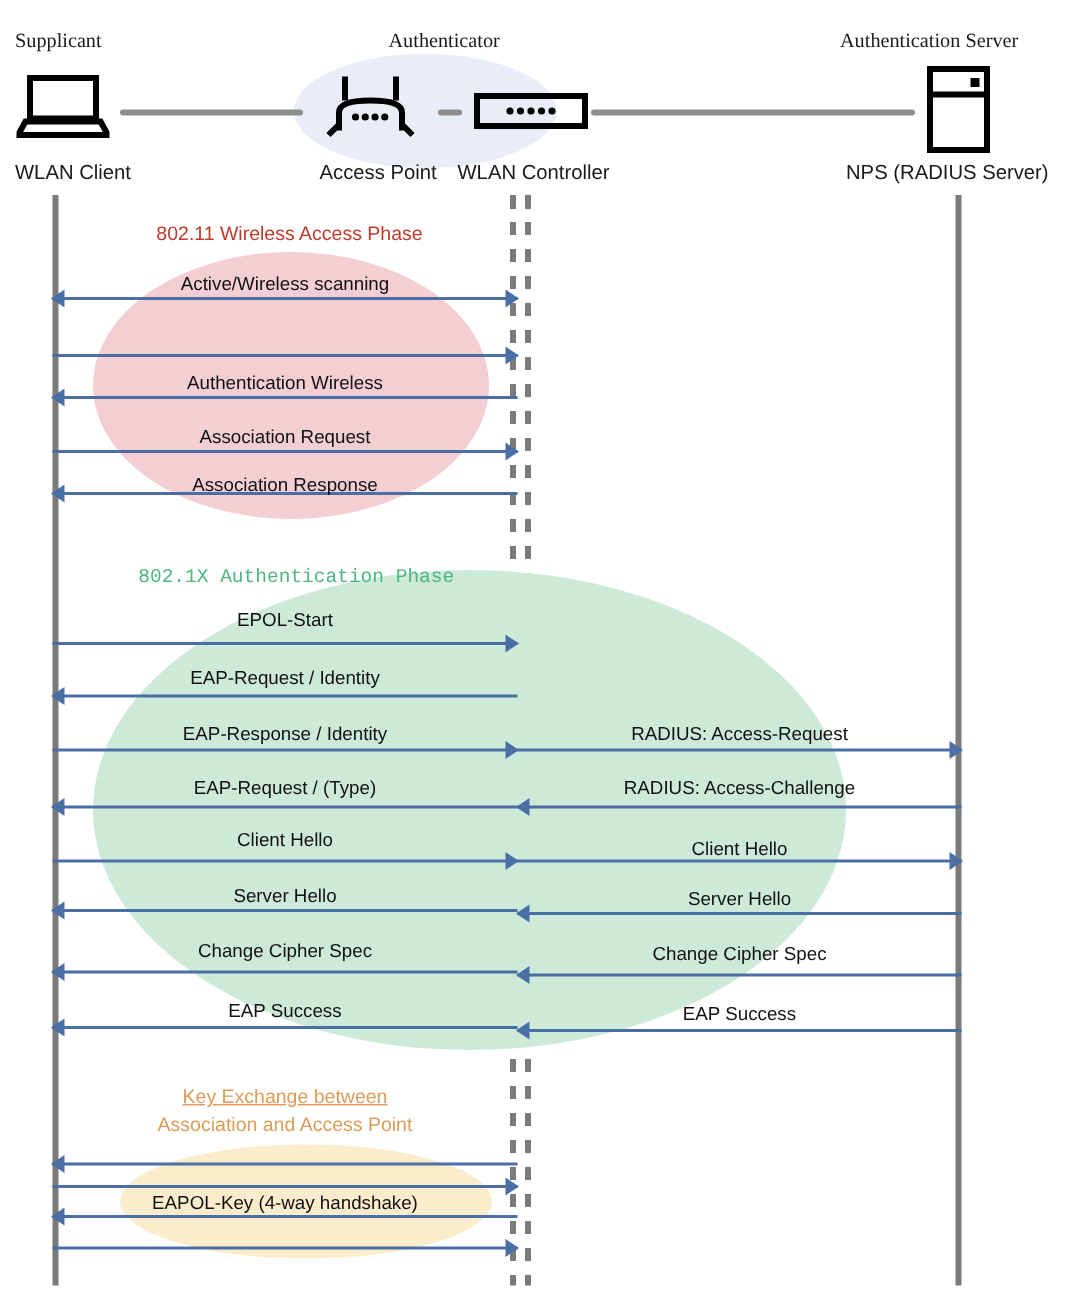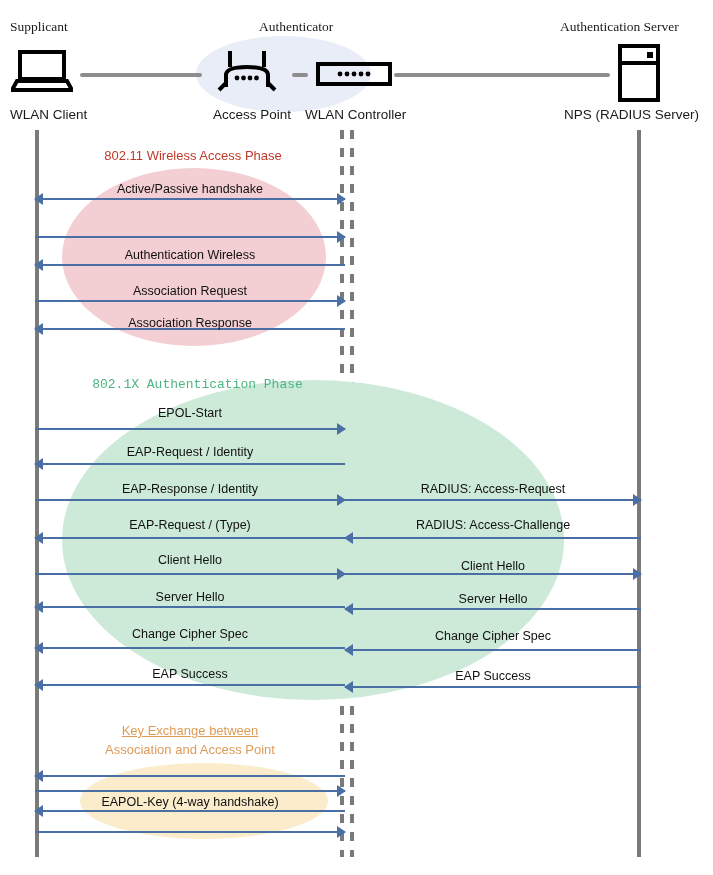--- a/index.html
+++ b/index.html
@@ -115,21 +115,21 @@
   <div class="phase-title phase-red" style="left:43px;top:146px;width:300px;">802.11 Wireless Access Phase</div>
 
   <div class="arrow left" style="left:35px;top:193px;width:310px;">
       <div class="shaft"></div>
       <div class="head"></div>
     </div>
   <div class="arrow right" style="left:35px;top:193px;width:310px;">
       <div class="shaft"></div>
       <div class="head"></div>
     </div>
-  <div class="msg" style="left:35px;top:182px;width:310px;">Active/Passive handshake</div>
+  <div class="msg" style="left:35px;top:182px;width:310px;">Active/Wireless scanning</div>
 
   <div class="arrow right" style="left:35px;top:231px;width:310px;">
       <div class="shaft"></div>
       <div class="head"></div>
     </div>
 
   <div class="arrow left" style="left:35px;top:259px;width:310px;">
       <div class="shaft"></div>
       <div class="head"></div>
     </div>

